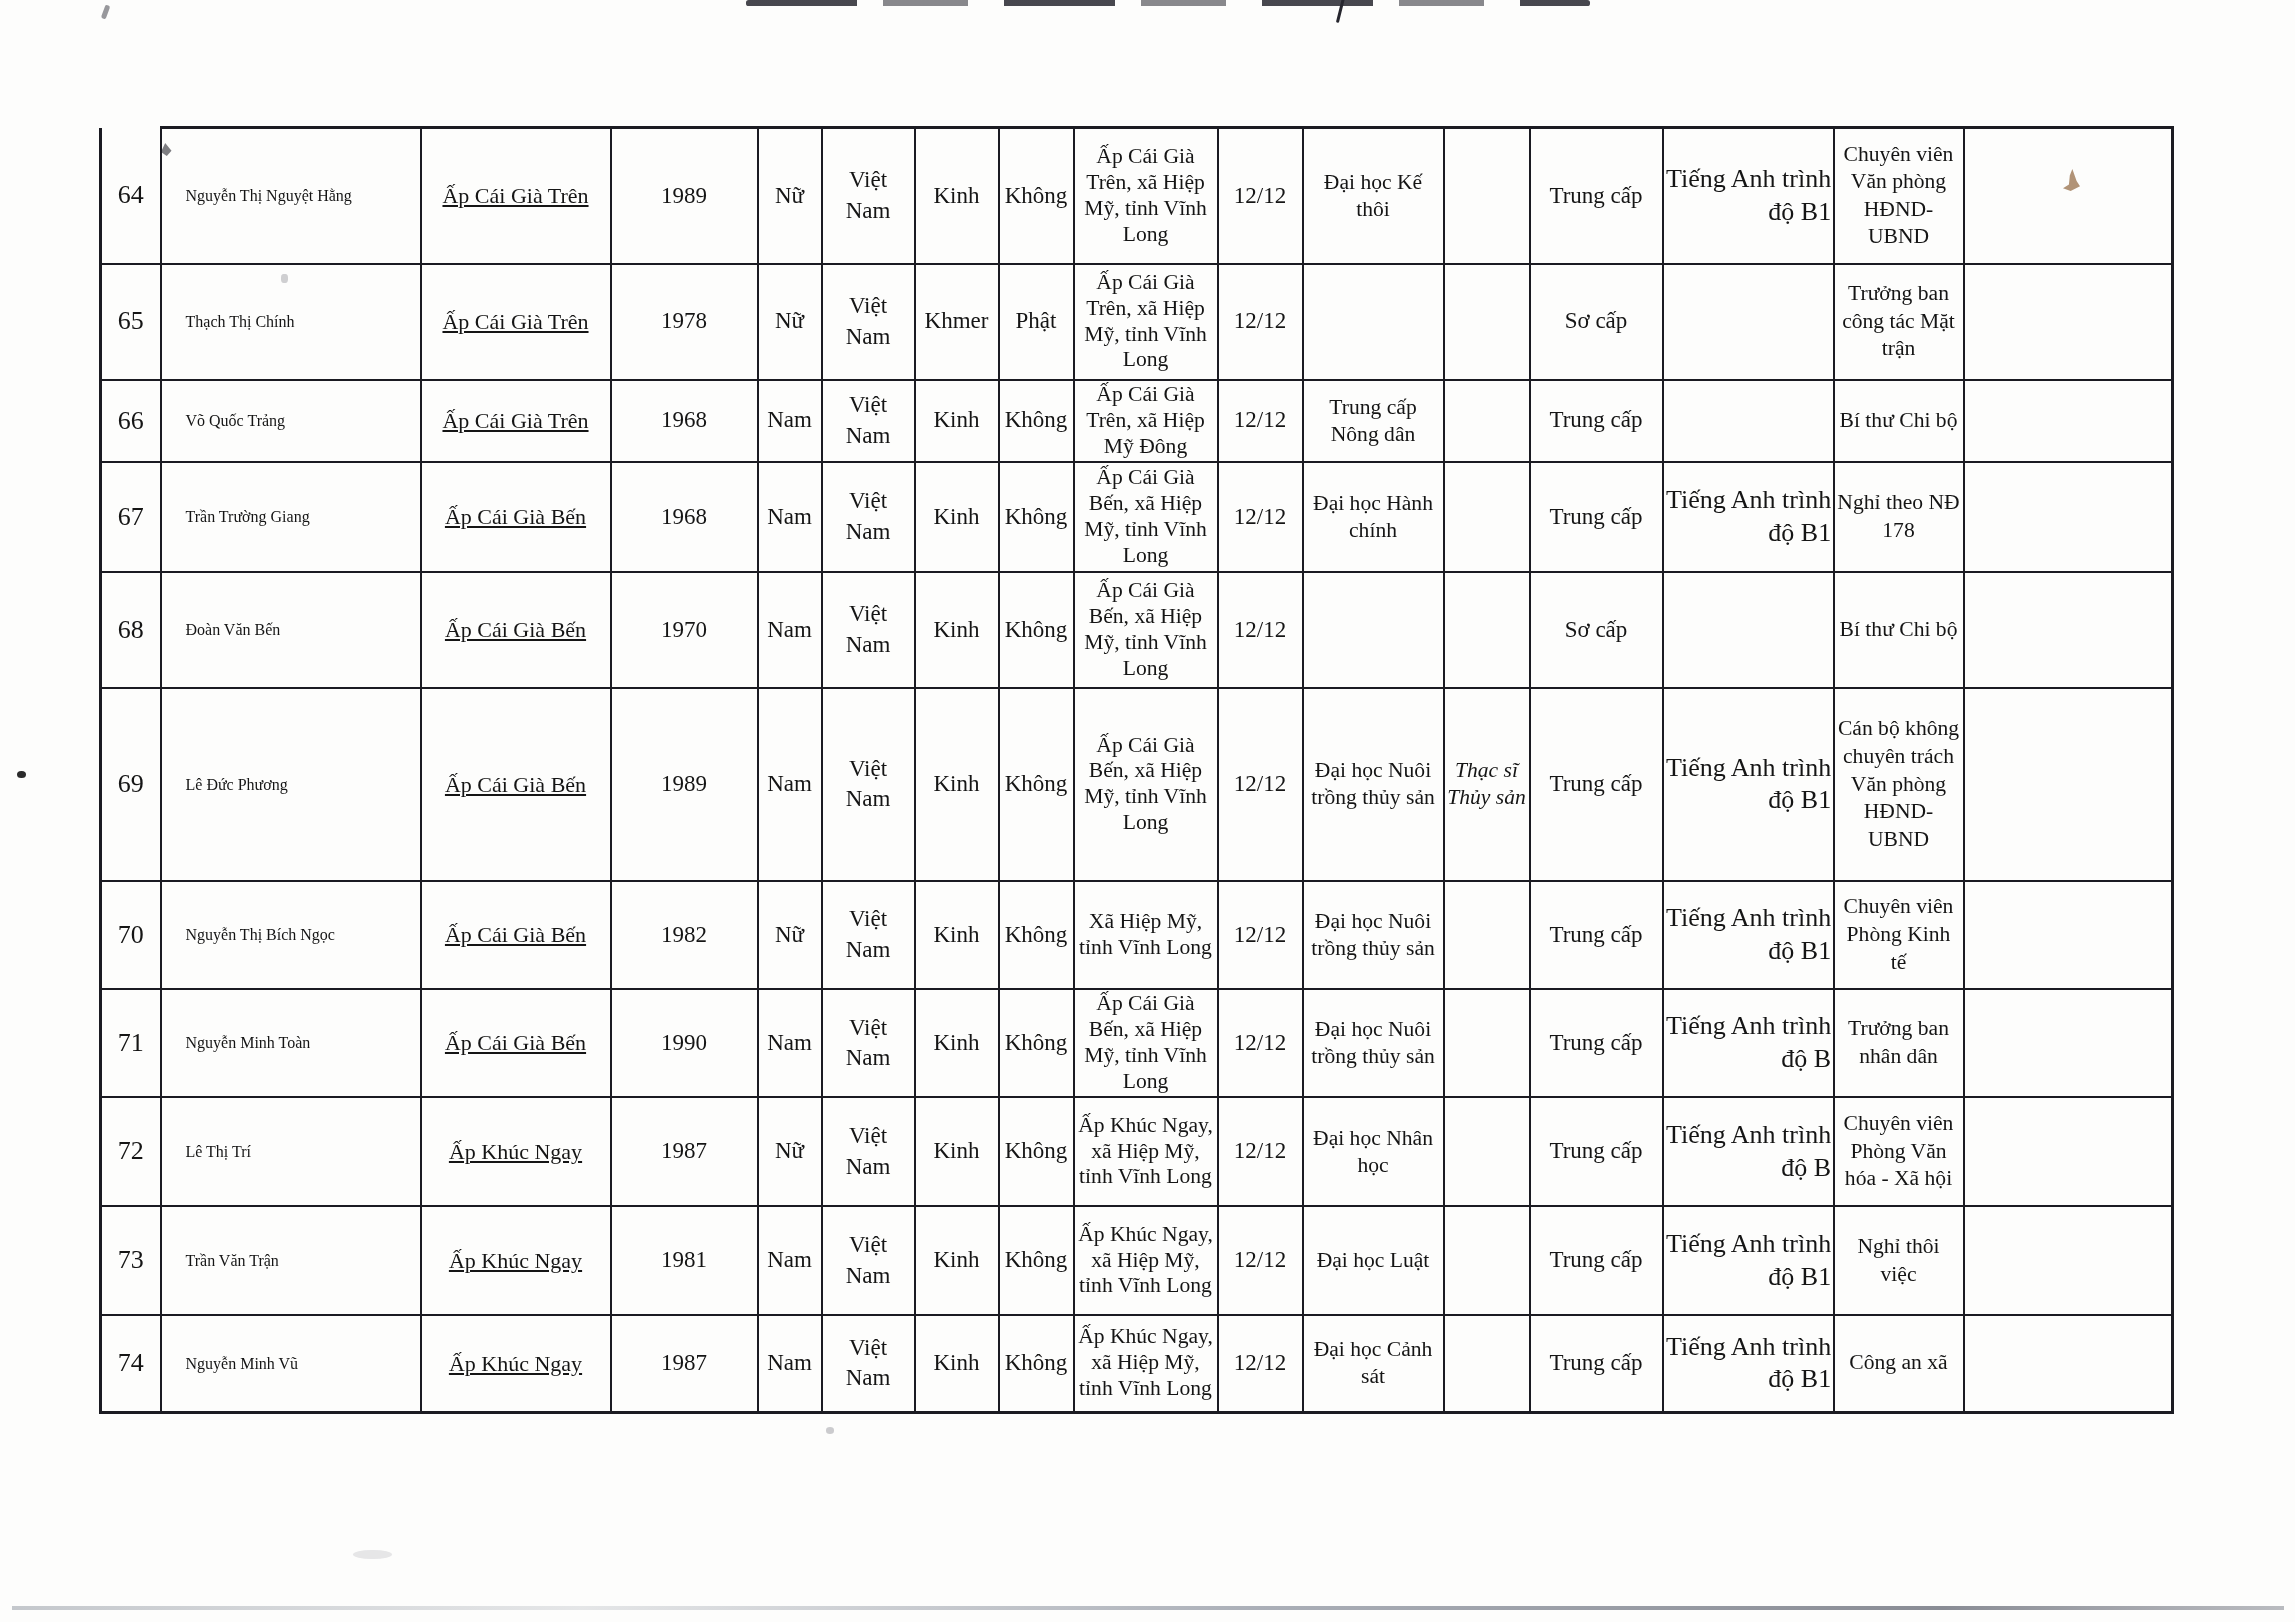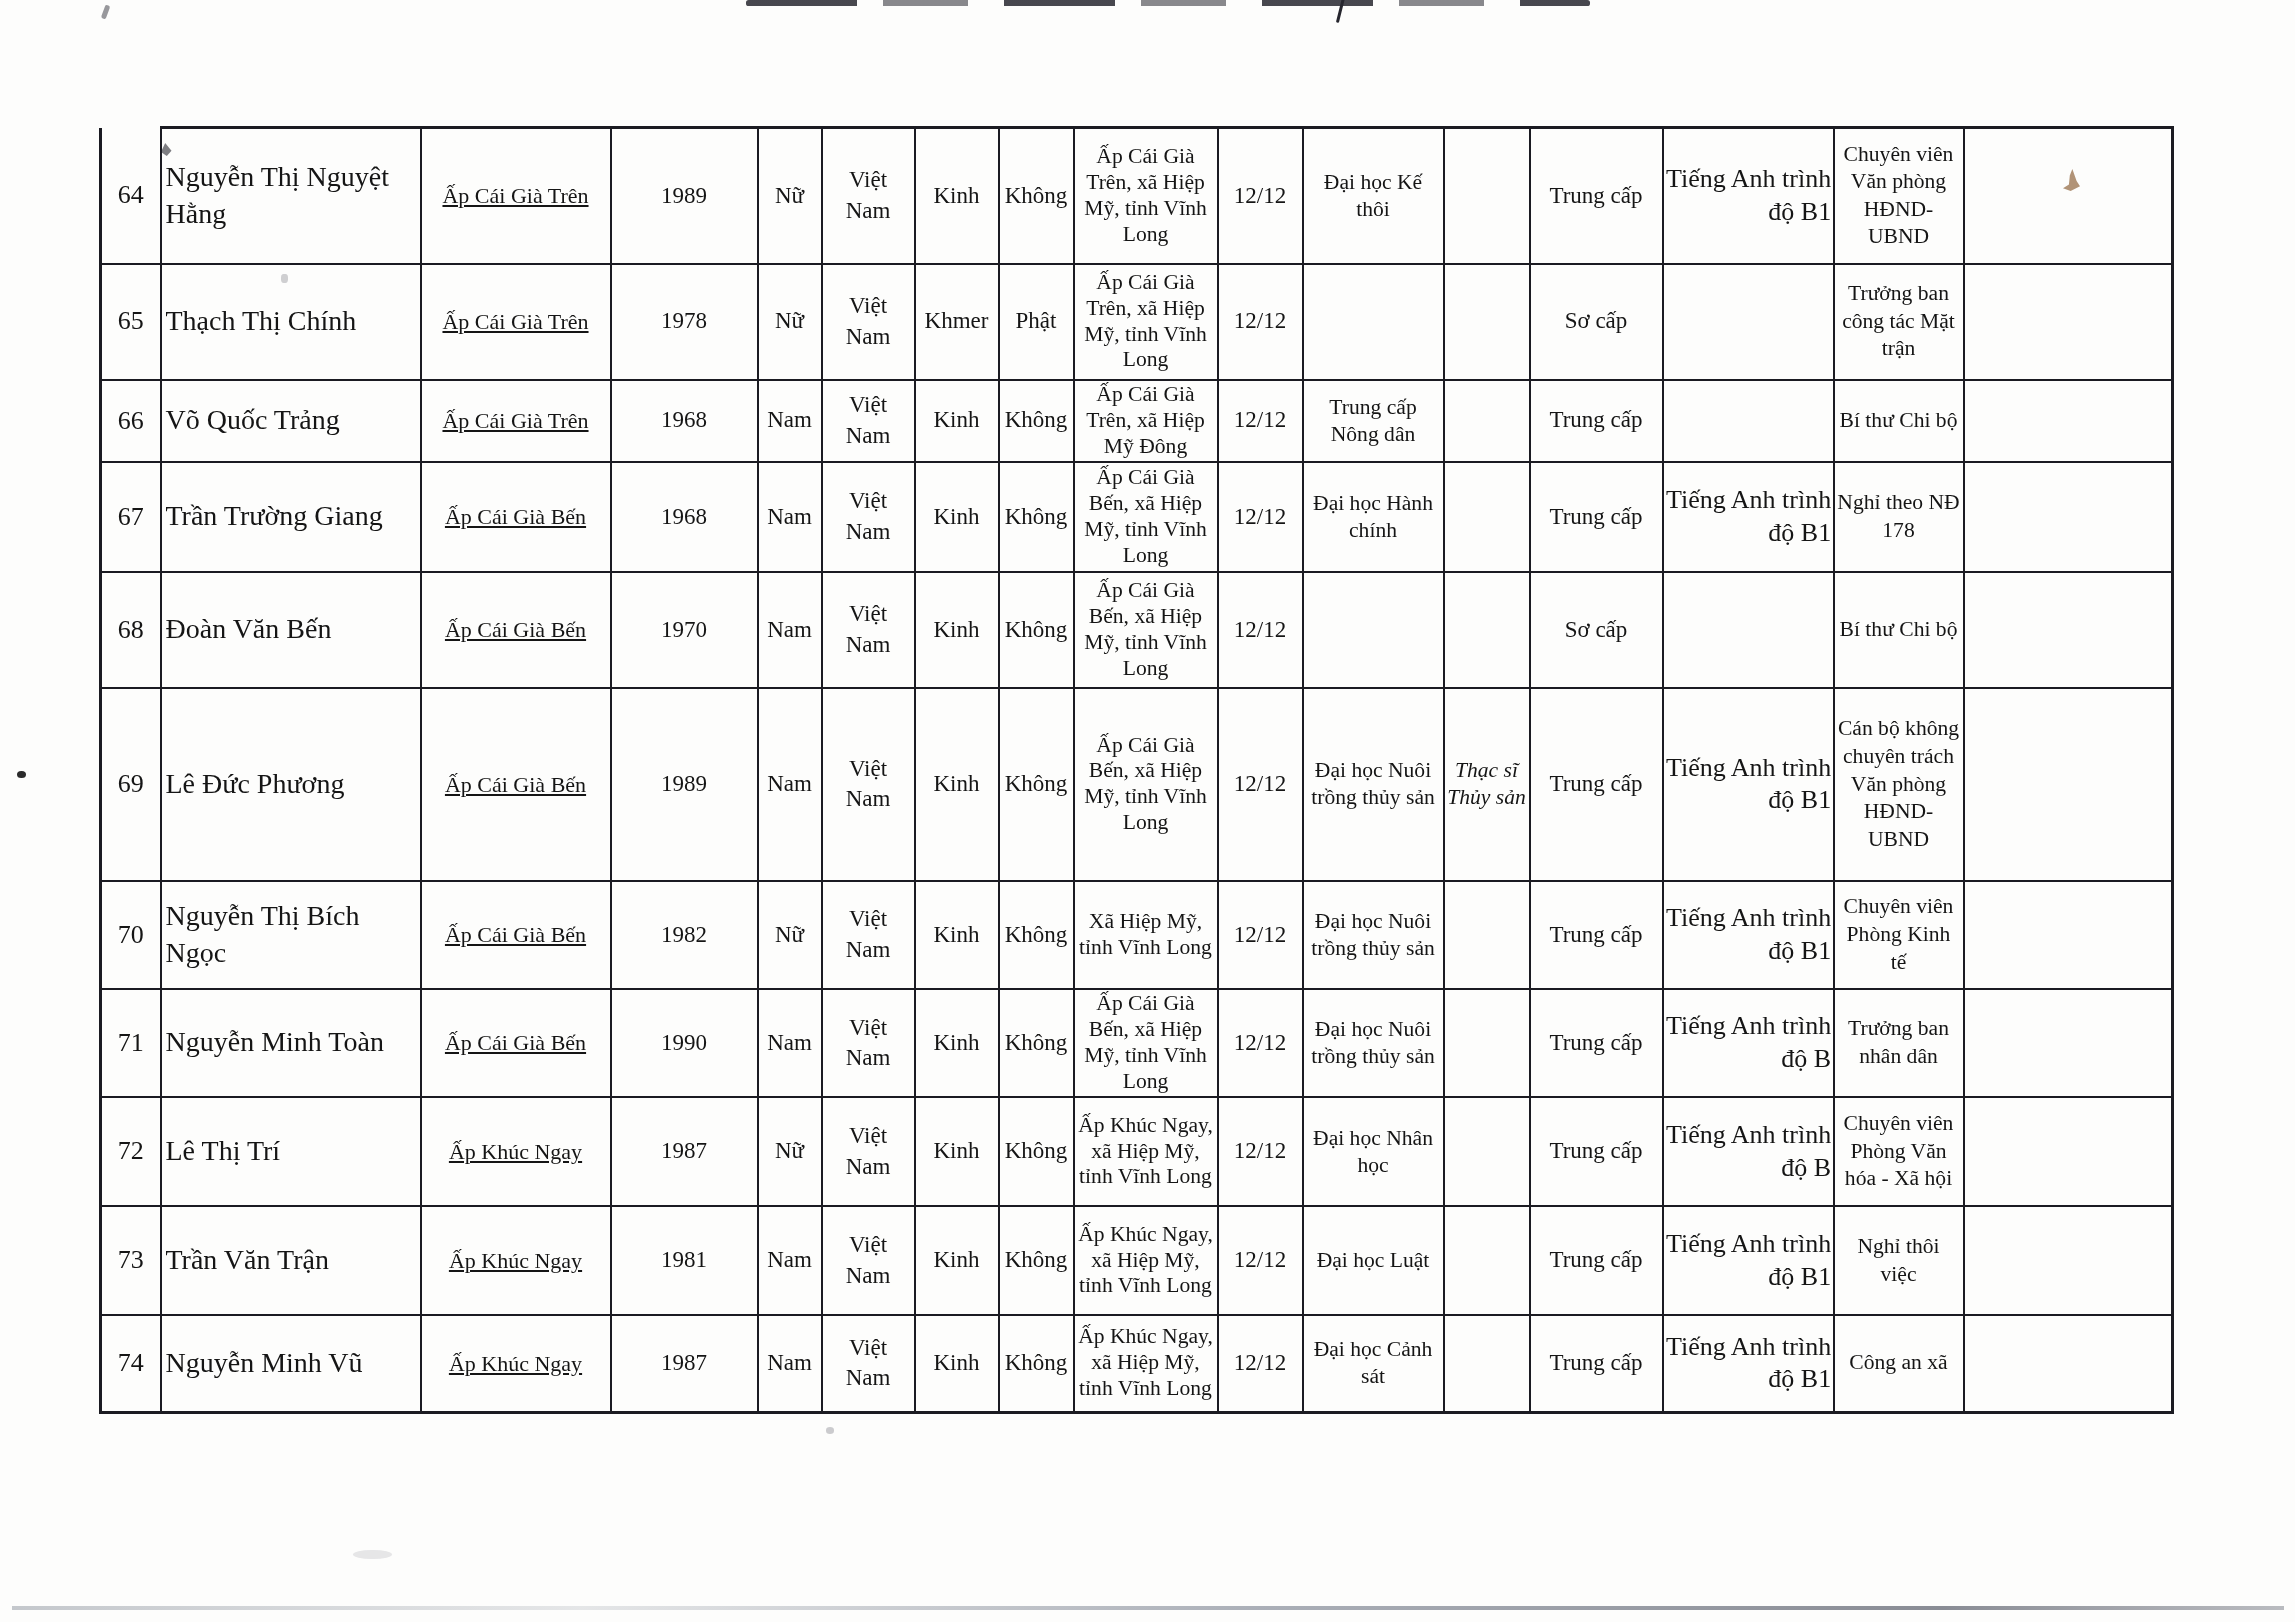--- a/index.html
+++ b/index.html
@@ -36,21 +36,21 @@
   .scan-table tr:nth-child(4){height:110px;}
   .scan-table tr:nth-child(5){height:116px;}
   .scan-table tr:nth-child(6){height:193px;}
   .scan-table tr:nth-child(7){height:108px;}
   .scan-table tr:nth-child(8){height:108px;}
   .scan-table tr:nth-child(9){height:109px;}
   .scan-table tr:nth-child(10){height:109px;}
   .scan-table tr:nth-child(11){height:97px;}
   
   td.c-stt{font-size:26px;}
-  td.c-name{text-align:left;padding-left:4px;font-size:28px;margin-left:8px;}
+  td.c-name{text-align:left;padding-left:24px;font-size:16px;margin-left:8px;}
   td.c-place{font-size:22px;text-decoration:underline;}
   td.c-address{font-size:21.6px;line-height:1.2;padding:1.3px 2.6px;}
   td.c-degree{font-size:21.6px;line-height:1.25;}
   td.c-postgrad{font-size:21.6px;line-height:1.25;padding:1.3px 2px;font-style:italic;}
   td.c-english{font-size:26px;line-height:1.25;padding:1.3px 1.3px;text-align:right;}
   td.c-position{font-size:21.6px;line-height:1.28;padding:1.3px 2.6px;}
   
   .artifact{position:absolute;pointer-events:none;}
   .top-edge{
     left:746px;top:0;width:844px;height:5.9px;

